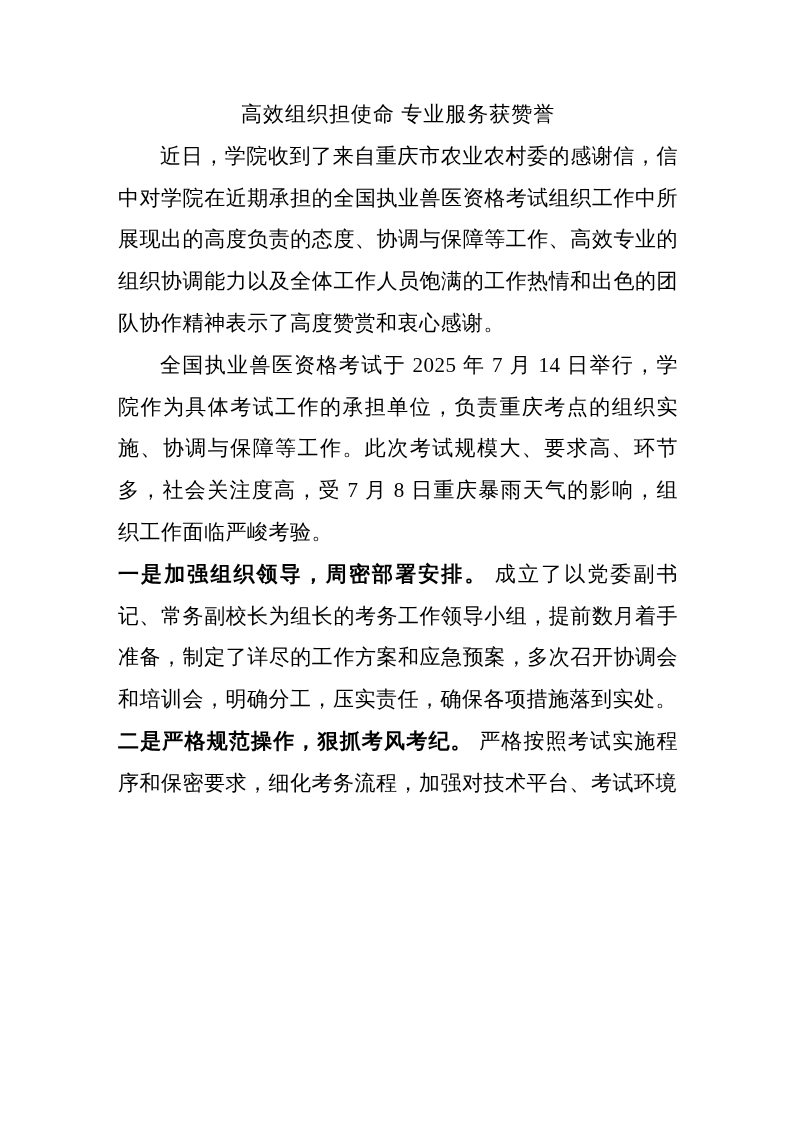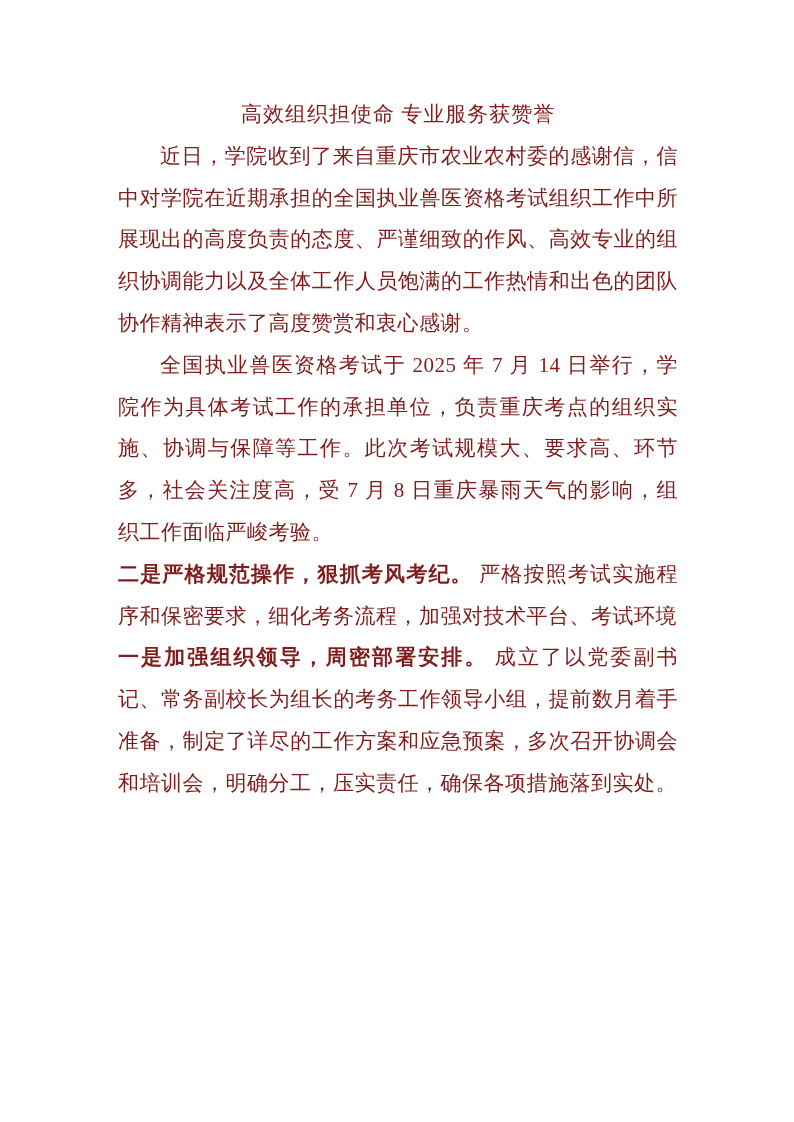--- a/index.html
+++ b/index.html
@@ -8,21 +8,21 @@
     padding: 0;
     background: #ffffff;
   }
   .page {
     position: relative;
     width: 794px;
     height: 1122px;
     background: #ffffff;
     overflow: hidden;
     font-family: "Liberation Serif", "DejaVu Serif", serif;
-    color: #7f1d1d;
+    color: #000000;
   }
   .content {
     position: absolute;
     left: 118px;
     top: 94px;
     width: 560px;
     font-size: 21px;
     line-height: 41.8px;
     letter-spacing: 0.5px;
     text-align: justify;
@@ -46,23 +46,23 @@
 </style>
 </head>
 <body>
 
 <div class="page">
   <div class="content">
 
     <p class="doc-title">高效组织担使命 专业服务获赞誉</p>
 
 
-    <p class="indent">近日，学院收到了来自重庆市农业农村委的感谢信，信中对学院在近期承担的全国执业兽医资格考试组织工作中所展现出的高度负责的态度、严谨细致的作风、高效专业的组织协调能力以及全体工作人员饱满的工作热情和出色的团队协作精神表示了高度赞赏和衷心感谢。</p>
+    <p class="indent">近日，学院收到了来自重庆市农业农村委的感谢信，信中对学院在近期承担的全国执业兽医资格考试组织工作中所展现出的高度负责的态度、协调与保障等工作、高效专业的组织协调能力以及全体工作人员饱满的工作热情和出色的团队协作精神表示了高度赞赏和衷心感谢。</p>
 
     <p class="indent">全国执业兽医资格考试于 2025 年 7 月 14 日举行，学院作为具体考试工作的承担单位，负责重庆考点的组织实施、协调与保障等工作。此次考试规模大、要求高、环节多，社会关注度高，受 7 月 8 日重庆暴雨天气的影响，组织工作面临严峻考验。</p>
 
 
+    <p><span class="lead">一是加强组织领导，周密部署安排。</span><span> 成立了以党委副书记、常务副校长为组长的考务工作领导小组，提前数月着手准备，制定了详尽的工作方案和应急预案，多次召开协调会和培训会，明确分工，压实责任，确保各项措施落到实处。</span></p>
+
     <p><span class="lead">二是严格规范操作，狠抓考风考纪。</span><span> 严格按照考试实施程序和保密要求，细化考务流程，加强对技术平台、考试环境</span></p>
-
-    <p><span class="lead">一是加强组织领导，周密部署安排。</span><span> 成立了以党委副书记、常务副校长为组长的考务工作领导小组，提前数月着手准备，制定了详尽的工作方案和应急预案，多次召开协调会和培训会，明确分工，压实责任，确保各项措施落到实处。</span></p>
 
   </div>
 </div>
 
 </body></html>

